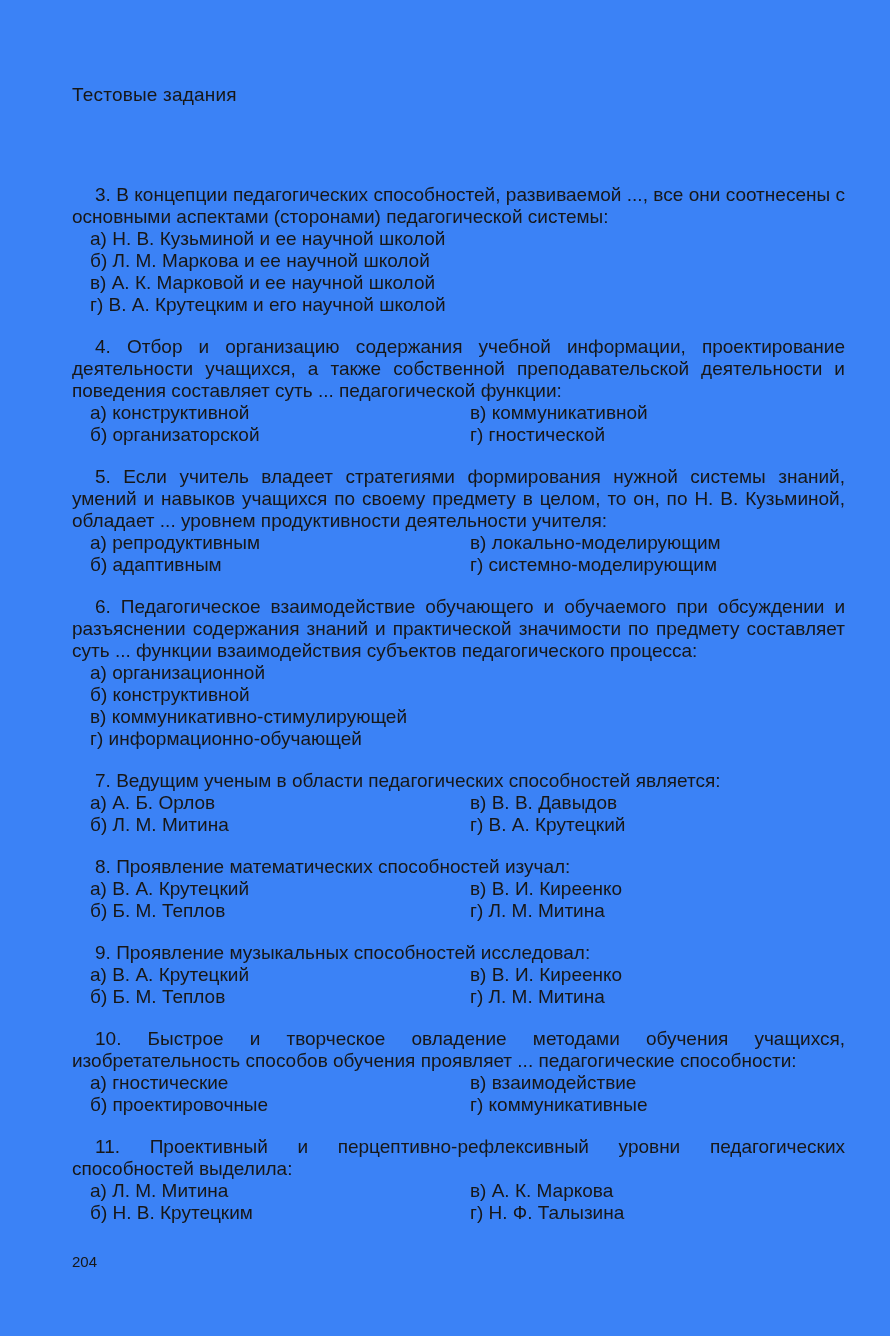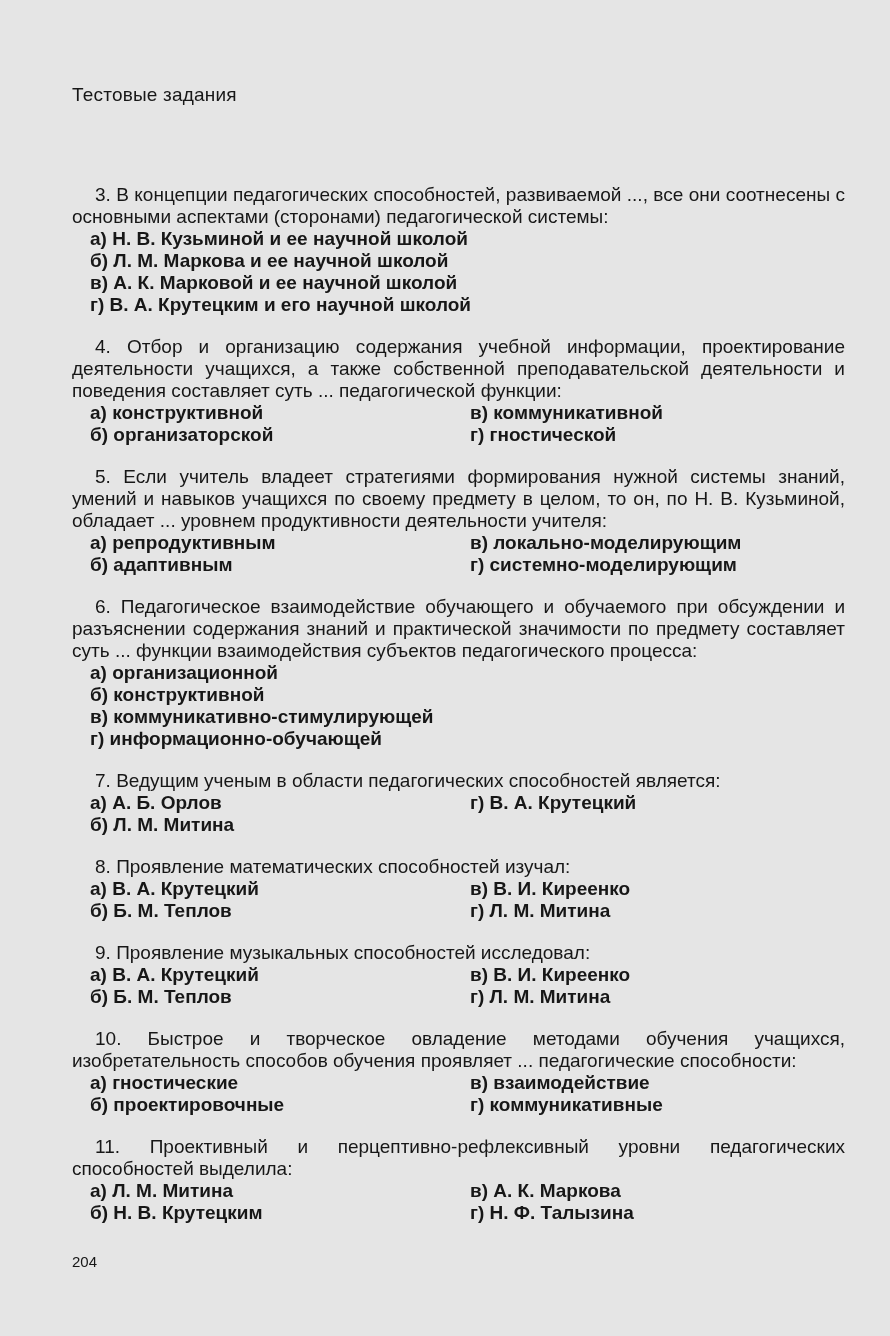--- a/index.html
+++ b/index.html
@@ -5,21 +5,21 @@
   html, body {
     margin: 0;
     padding: 0;
     background: #ffffff;
   }
   .page {
     position: relative;
     width: 890px;
     height: 1336px;
     margin: 0 auto;
-    background: #e5e5e5;
+    background: #3b82f6;
     overflow: hidden;
     font-family: "Liberation Sans", "DejaVu Sans", sans-serif;
     font-size: 19px;
     line-height: 22px;
     color: #171717;
   }
   .running-title {
     position: absolute;
     top: 84px;
     left: 72px;
@@ -36,21 +36,20 @@
   .question-block {
     margin: 16px 0 20px 0;
   }
   .q-prompt {
     margin: 0;
     text-align: justify;
     text-indent: 23px;
   }
   .options {
     padding-left: 18px;
-    font-weight: bold;
   }
   .options.two-col {
     display: grid;
     grid-template-columns: 380px auto;
     grid-template-rows: repeat(2, auto);
     grid-auto-flow: column;
   }
   .option {
     white-space: nowrap;
   }
@@ -102,20 +101,21 @@
           <div class="option">б) конструктивной</div>
           <div class="option">в) коммуникативно-стимулирующей</div>
           <div class="option">г) информационно-обучающей</div>
         </div>
       </div>
       <div class="question-block">
         <p class="q-prompt"><span class="q-num">7.&nbsp;</span><span class="q-text">Ведущим ученым в области педагогических способностей является:</span></p>
         <div class="options two-col">
           <div class="option">а) А. Б. Орлов</div>
           <div class="option">б) Л. М. Митина</div>
+          <div class="option">в) В. В. Давыдов</div>
           <div class="option">г) В. А. Крутецкий</div>
         </div>
       </div>
       <div class="question-block">
         <p class="q-prompt"><span class="q-num">8.&nbsp;</span><span class="q-text">Проявление математических способностей изучал:</span></p>
         <div class="options two-col">
           <div class="option">а) В. А. Крутецкий</div>
           <div class="option">б) Б. М. Теплов</div>
           <div class="option">в) В. И. Киреенко</div>
           <div class="option">г) Л. М. Митина</div>

